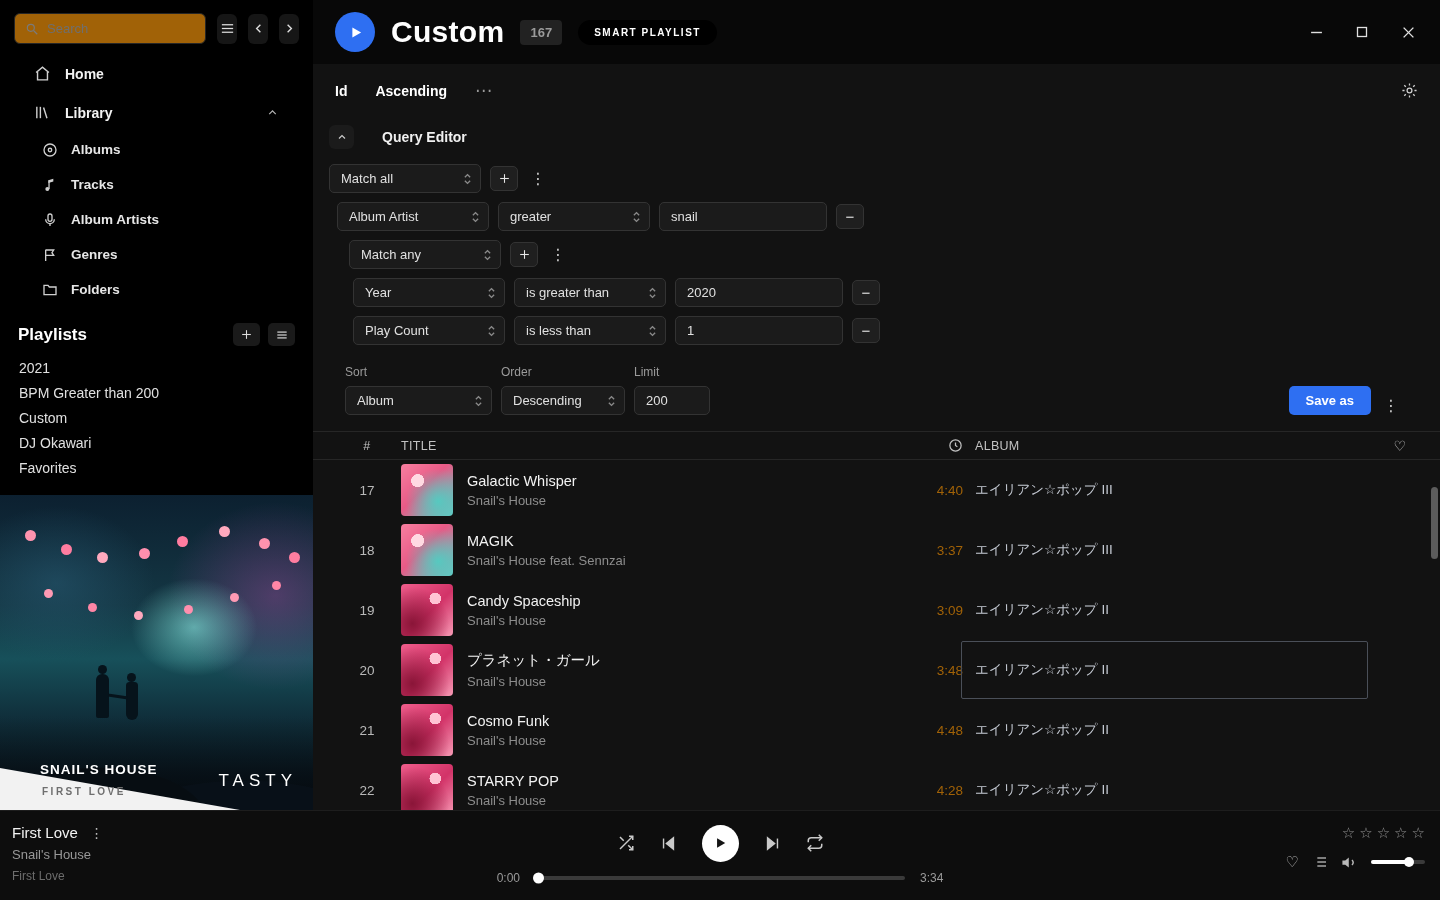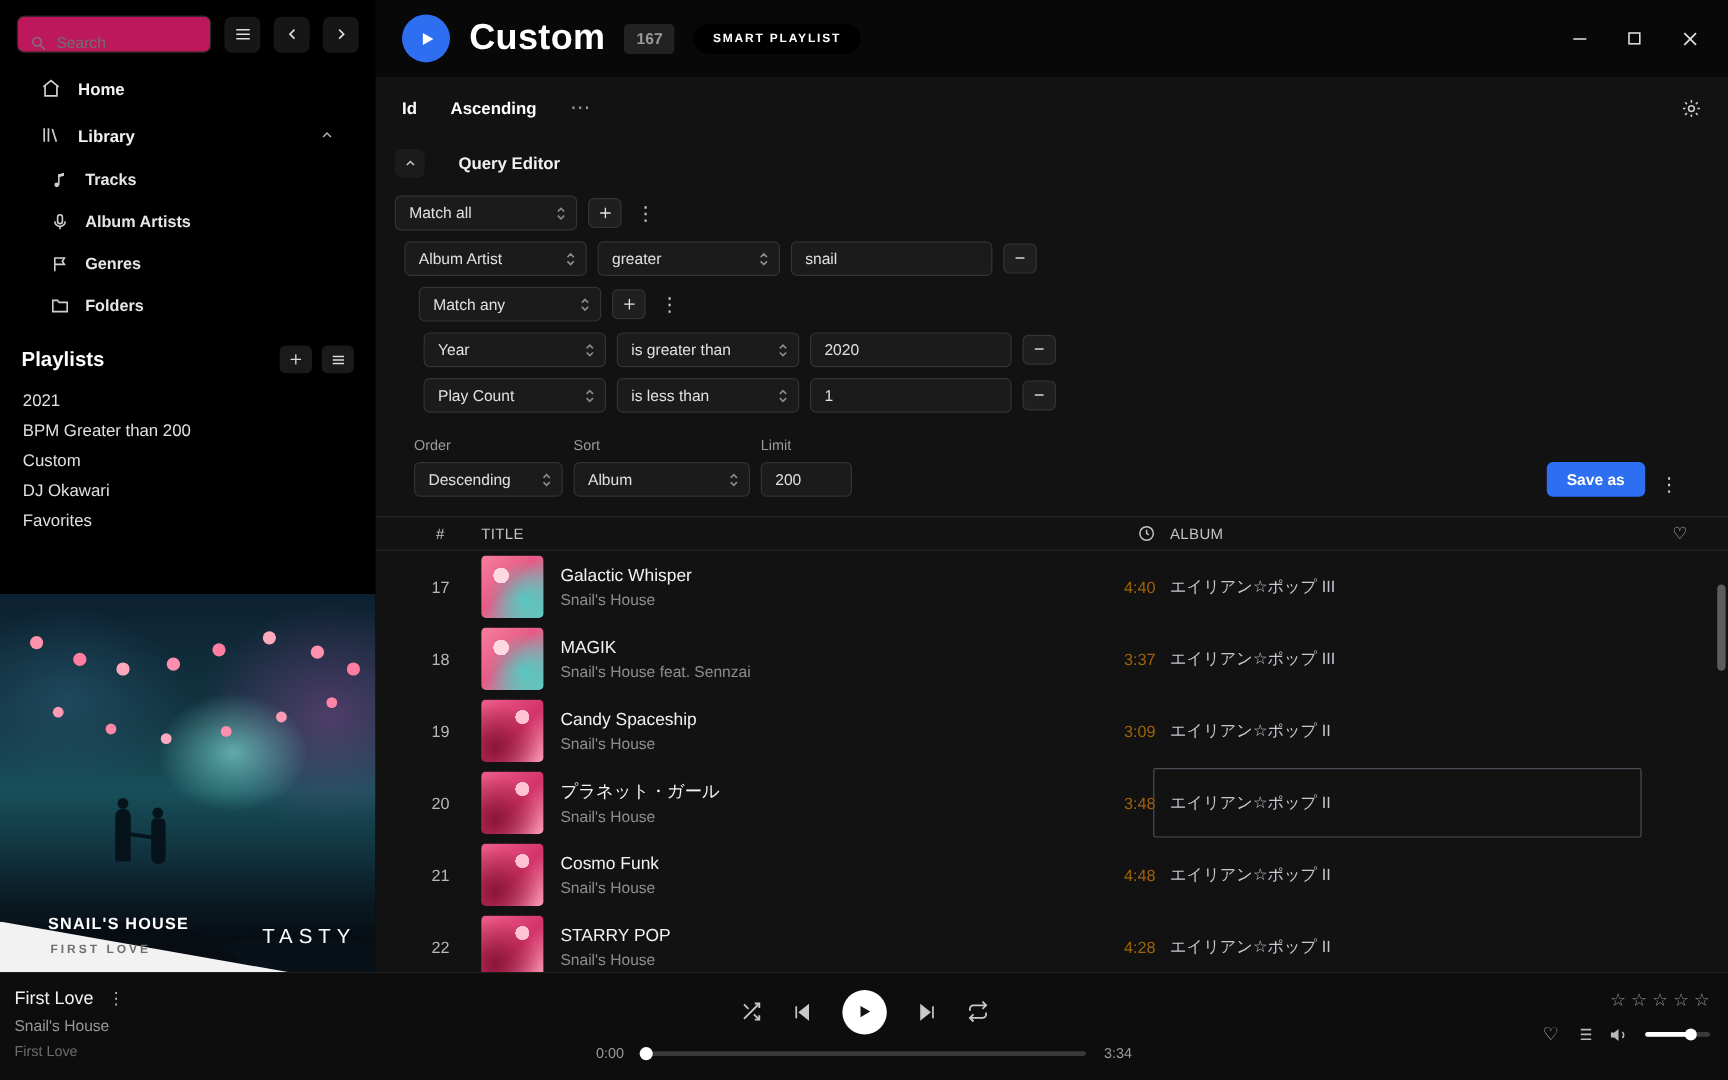--- a/index.html
+++ b/index.html
@@ -7,22 +7,22 @@
   font-family:"Liberation Sans","DejaVu Sans",sans-serif;font-size:14px}
 button{font-family:inherit;background:none;border:none;color:inherit;cursor:pointer}
 input{font-family:inherit}
 svg{display:block}
 
 .app{display:flex;height:810px}
 
 
 .sidebar{width:313px;min-width:313px;background:#000;position:relative;overflow:hidden}
 .sb-top{display:flex;align-items:center;gap:11px;padding:13px 14px 10px}
-.search-box{width:162px;height:31px;background:#be185d;border:1px solid #262626;border-radius:6px;
-  display:flex;align-items:flex-end;gap:8px;padding:0 10px;color:#7a7a7a}
+.search-box{width:192px;height:31px;background:#a16207;border:1px solid #262626;border-radius:6px;
+  display:flex;align-items:center;gap:8px;padding:0 10px;color:#7a7a7a}
 .search-box input{flex:1;min-width:0;background:transparent;border:none;outline:none;color:#ccc;font-size:13px}
 .search-box input::placeholder{color:#6f6f6f}
 .sq-btn{width:30px;height:30px;border-radius:6px;background:#161616;display:flex;align-items:center;justify-content:center;color:#dedede}
 .nav-item{display:flex;align-items:center;gap:14px;height:39px;padding:0 34px;font-weight:700;font-size:14px;color:#f2f2f2;cursor:pointer}
 .nav-item .chev{margin-left:auto;color:#b5b5b5}
 .sub-item{display:flex;align-items:center;gap:13px;height:35px;padding:0 18px 0 42px;font-weight:700;font-size:13.5px;color:#e6e6e6;cursor:pointer}
 .nicon{color:#cfcfcf;display:flex;align-items:center}
 .pl-header{display:flex;align-items:center;margin:16px 18px 10px;gap:8px}
 .pl-title{font-size:17px;font-weight:700;color:#fff;flex:1}
 .pl-btn{width:27px;height:23px;border-radius:5px;background:#1a1a1a;color:#ddd;display:flex;align-items:center;justify-content:center;font-size:14px}
@@ -198,20 +198,29 @@
         <span>Library</span>
         <span class="chev">
           <svg width="13" height="13" viewBox="0 0 24 24" fill="none" stroke="currentColor" stroke-width="2.2">
               <polyline points="6 15 12 9 18 15"></polyline>
             </svg>
         </span>
       </div>
 
       <div class="sub-item">
         <span class="nicon">
+          <svg width="16" height="16" viewBox="0 0 24 24" fill="none" stroke="currentColor" stroke-width="2">
+              <circle cx="12" cy="12" r="9"></circle>
+              <circle cx="12" cy="12" r="2.6"></circle>
+            </svg>
+        </span>
+        <span>Albums</span>
+      </div>
+      <div class="sub-item">
+        <span class="nicon">
           <svg width="16" height="16" viewBox="0 0 24 24" fill="currentColor">
               <circle cx="8" cy="18" r="3"></circle>
               <rect x="9.6" y="5" width="1.9" height="13"></rect>
               <path d="M9.6 5l7.4-2.2v4L9.6 9z"></path>
             </svg>
         </span>
         <span>Tracks</span>
       </div>
       <div class="sub-item">
         <span class="nicon">
@@ -423,33 +432,33 @@
             </svg>
         </div>
         <input class="tin" type="text" value="1" style="">
         <button class="icon-btn">
             <span>−</span>
           </button>
       </div>
 
       <div class="sl-row">
         <div class="sl-group">
-          <span class="sl-label">Order</span>
-          <div class="sel w-order">
-            <span>Descending</span>
+          <span class="sl-label">Sort</span>
+          <div class="sel w-sort">
+            <span>Album</span>
             <svg class="ud" width="9" height="14" viewBox="0 0 10 16" fill="none" stroke="currentColor" stroke-width="1.6">
                 <polyline points="2 6 5 3 8 6"></polyline>
                 <polyline points="2 10 5 13 8 10"></polyline>
               </svg>
           </div>
         </div>
         <div class="sl-group">
-          <span class="sl-label">Sort</span>
-          <div class="sel w-sort">
-            <span>Album</span>
+          <span class="sl-label">Order</span>
+          <div class="sel w-order">
+            <span>Descending</span>
             <svg class="ud" width="9" height="14" viewBox="0 0 10 16" fill="none" stroke="currentColor" stroke-width="1.6">
                 <polyline points="2 6 5 3 8 6"></polyline>
                 <polyline points="2 10 5 13 8 10"></polyline>
               </svg>
           </div>
         </div>
         <div class="sl-group">
           <span class="sl-label">Limit</span>
           <input class="tin w-limit" type="text" value="200" style="">
         </div>

